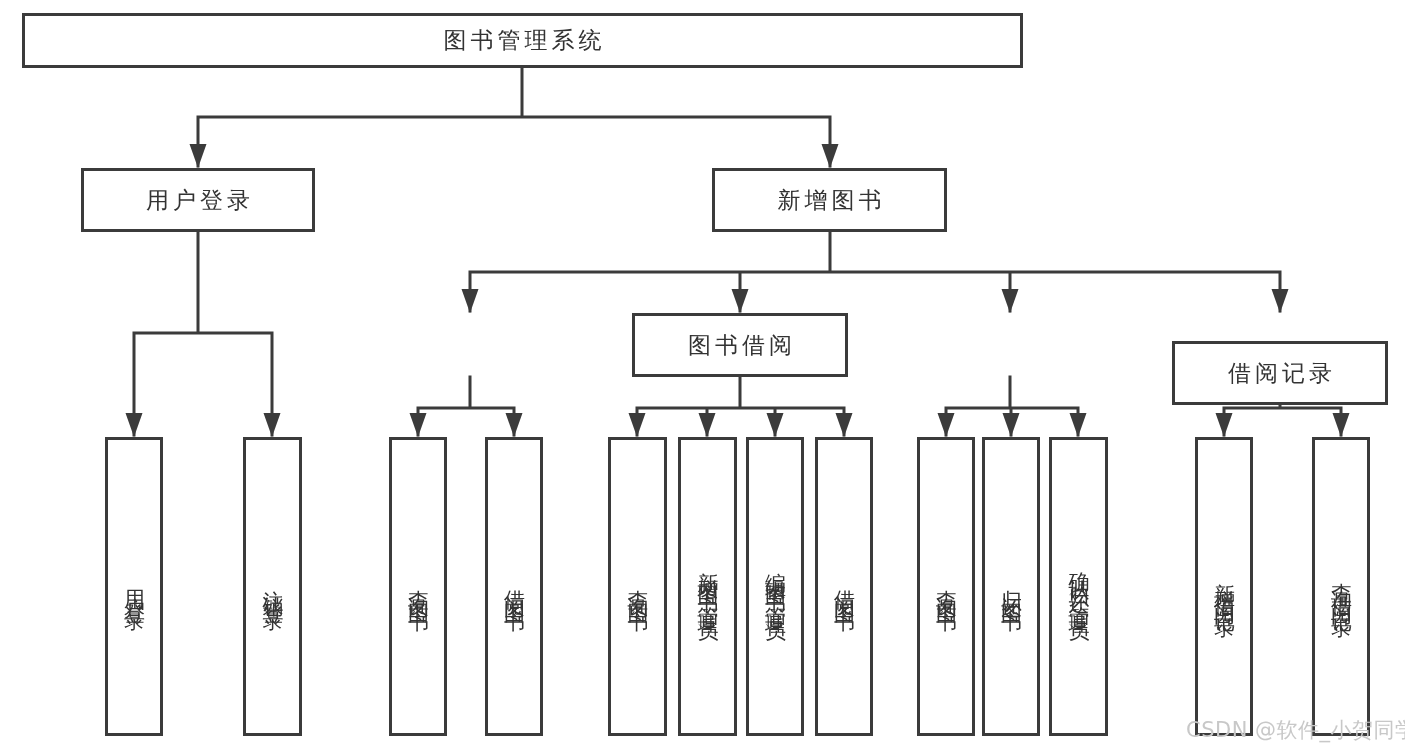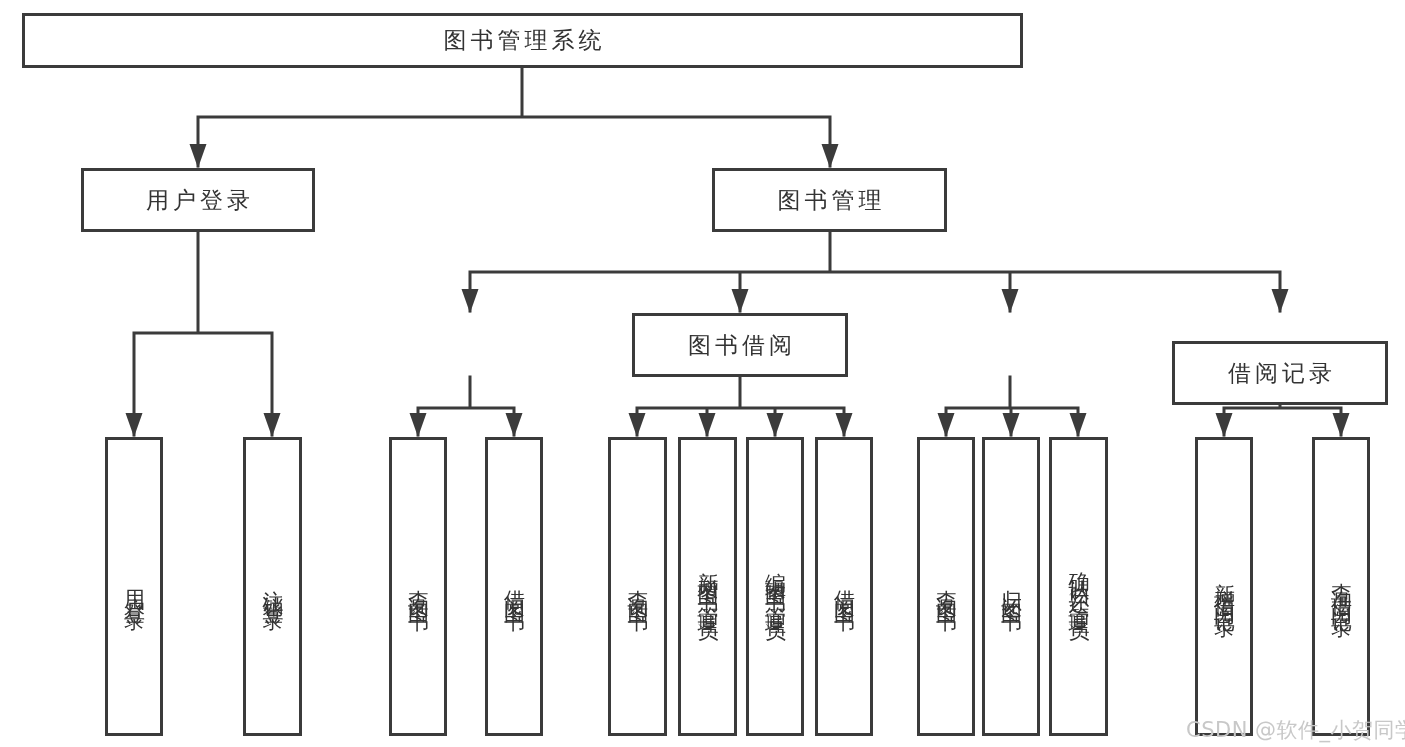--- a/index.html
+++ b/index.html
@@ -102,21 +102,21 @@
       <polygon points="1011,437 1002.5,413 1019.5,413"></polygon>
       <polygon points="1078,437 1069.5,413 1086.5,413"></polygon>
       <polygon points="1224,437 1215.5,413 1232.5,413"></polygon>
       <polygon points="1341,437 1332.5,413 1349.5,413"></polygon>
     </g>
   </svg>
 
   <div class="node" style="left:22px; top:13px; width:1001px; height:55px;">图书管理系统</div>
 
   <div class="node" style="left:81px; top:168px; width:234px; height:64px;">用户登录</div>
-  <div class="node" style="left:712px; top:168px; width:235px; height:64px;">图书管理</div>
+  <div class="node" style="left:712px; top:168px; width:235px; height:64px;">新增图书</div>
 
   <div class="node" style="left:632px; top:313px; width:216px; height:64px;text-align:center;">图书借阅</div>
   <div class="node" style="left:1172px; top:313px; width:216px; height:64px;margin-top:28px;">借阅记录</div>
 
   <div class="leaf" style="left:105px; top:437px; width:58px; height:299px;">用户登录</div>
   <div class="leaf" style="left:243px; top:437px; width:59px; height:299px;">注销登录</div>
 
   <div class="leaf" style="left:389px; top:437px; width:58px; height:299px;">查询图书</div>
   <div class="leaf" style="left:485px; top:437px; width:58px; height:299px;">借阅图书</div>
 

